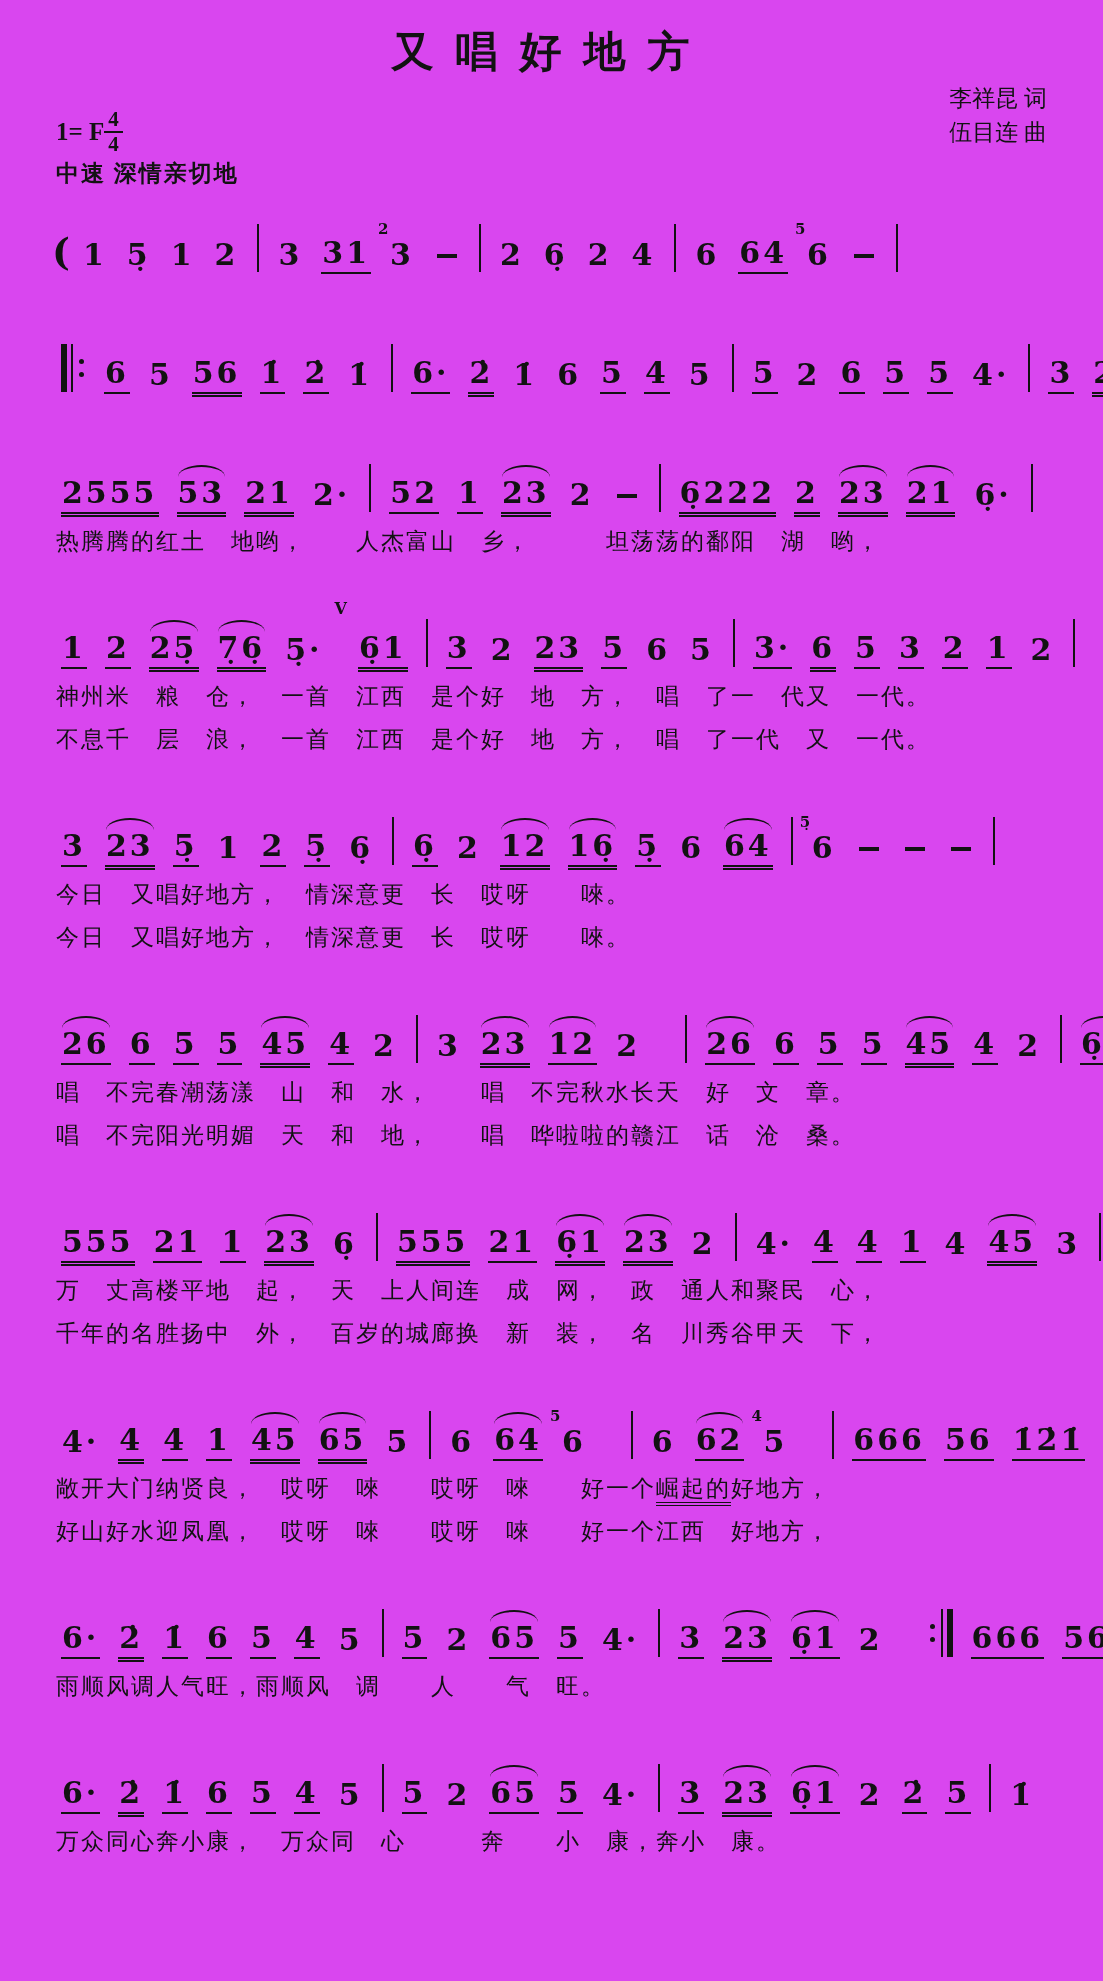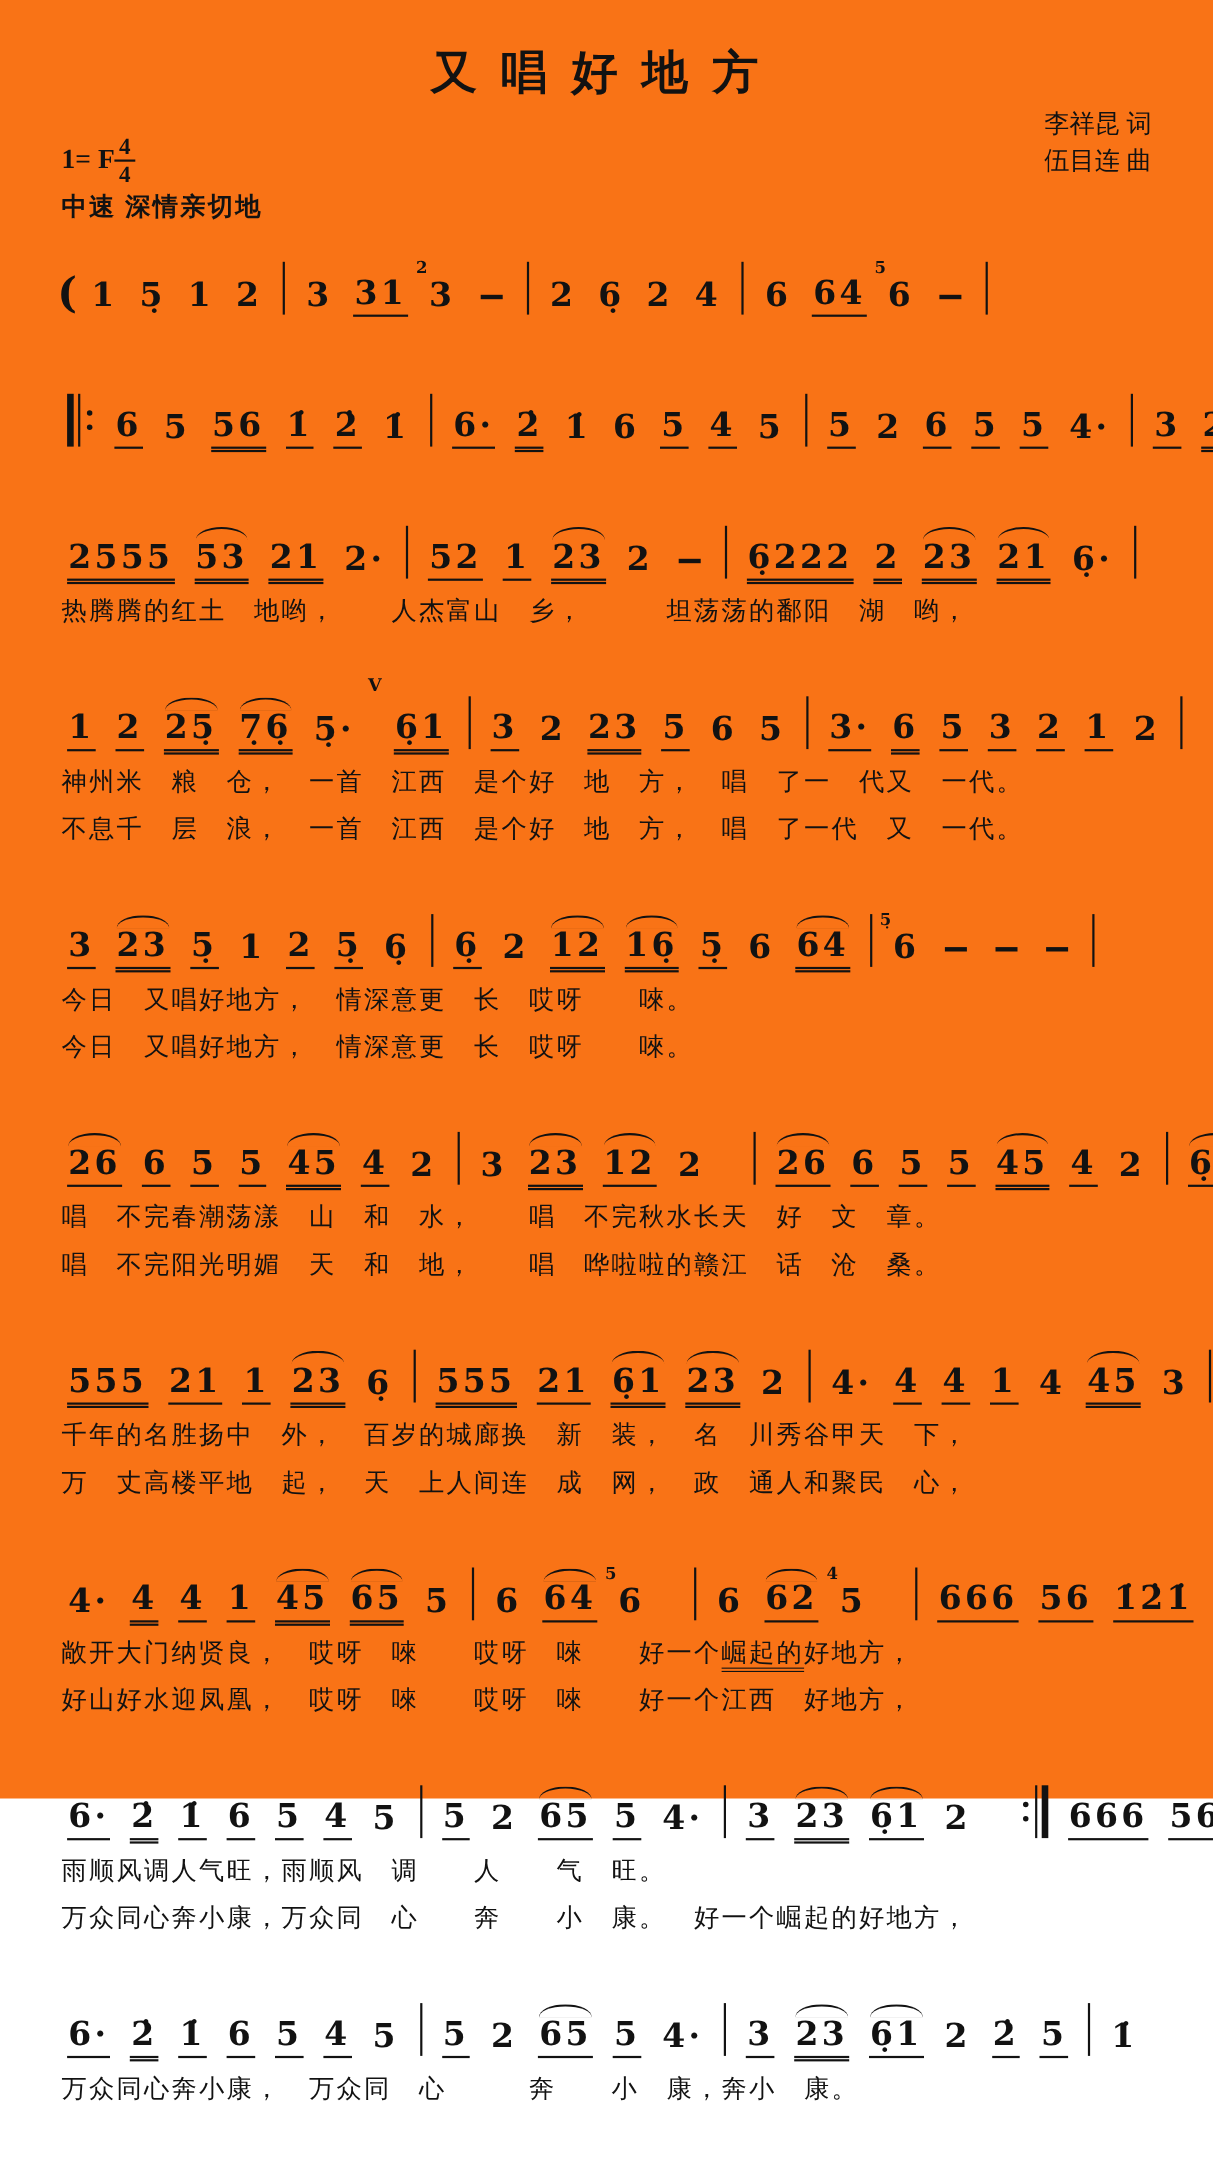--- a/index.html
+++ b/index.html
@@ -1,17 +1,17 @@
 <!DOCTYPE html>
 <html><head>
 <meta charset="utf-8">
 <style>
   html,body{margin:0;padding:0;background:#ffffff;}
   body{width:1103px;height:1981px;color:#121212;font-family:"Liberation Serif","DejaVu Serif",serif;overflow:hidden;}
-  .page{box-sizing:border-box;width:1103px;height:1635px;padding:34px 52px 0 52px;background:#f97316;}
+  .page{box-sizing:border-box;width:1103px;height:1981px;padding:20px 52px 0 52px;background:#d946ef;}
   .title{text-align:center;font-size:42px;font-weight:bold;letter-spacing:22px;margin:4px 0 0 0;white-space:nowrap;}
   .meta{position:relative;height:118px;}
   .credits{position:absolute;right:4px;top:2px;font-size:23px;line-height:34px;text-align:center;}
   .keyrow{position:absolute;left:4px;top:28px;font-size:25px;font-weight:bold;display:flex;align-items:center;}
   .ts{display:inline-flex;flex-direction:column;align-items:center;font-size:21px;line-height:1.05;font-weight:bold;}
   .ts .n{border-bottom:2px solid #121212;padding:0 4px 1px 4px;}
   .tempo{position:absolute;left:4px;top:78px;font-size:23px;font-weight:bold;letter-spacing:2px;}
   
   .system{margin-bottom:36px;}
   .system.sp{margin-bottom:44px;}
@@ -284,22 +284,22 @@
           <span class="tok u1">4</span>
           <span class="tok u1">4</span>
           <span class="tok u1">1</span>
           <span class="tok u0">4</span>
           <span class="tok u2 tie">45</span>
           <span class="tok u0">3</span>
           <span class="bl">
             <i class="b"></i>
           </span>
         </div>
+        <div class="lyrics">万　丈高楼平地　起，　天　上人间连　成　网，　政　通人和聚民　心，</div>
         <div class="lyrics">千年的名胜扬中　外，　百岁的城廊换　新　装，　名　川秀谷甲天　下，</div>
-        <div class="lyrics">万　丈高楼平地　起，　天　上人间连　成　网，　政　通人和聚民　心，</div>
       </div>
       <div class="system">
         <div class="notes">
           <span class="tok u0">4·</span>
           <span class="tok u2">4</span>
           <span class="tok u1">4</span>
           <span class="tok u1">1</span>
           <span class="tok u2 tie">45</span>
           <span class="tok u2 tie">65</span>
           <span class="tok u0">5</span>
@@ -357,21 +357,20 @@
               <i></i>
               <i></i>
             </i>
             <i class="b"></i>
             <i class="b tk"></i>
           </span>
           <span class="tok u1">666</span>
           <span class="tok u1">566</span>
         </div>
         <div class="lyrics">雨顺风调人气旺，雨顺风　调　　人　　气　旺。</div>
-        <div class="lyrics">万众同心奔小康，万众同　心　　奔　　小　康。　好一个崛起的好地方，</div>
       </div>
       <div class="system">
         <div class="notes">
           <span class="tok u1">6·</span>
           <span class="tok u2">2̇</span>
           <span class="tok u1">1̇</span>
           <span class="tok u1">6</span>
           <span class="tok u1">5</span>
           <span class="tok u1">4</span>
           <span class="tok u0">5</span>

